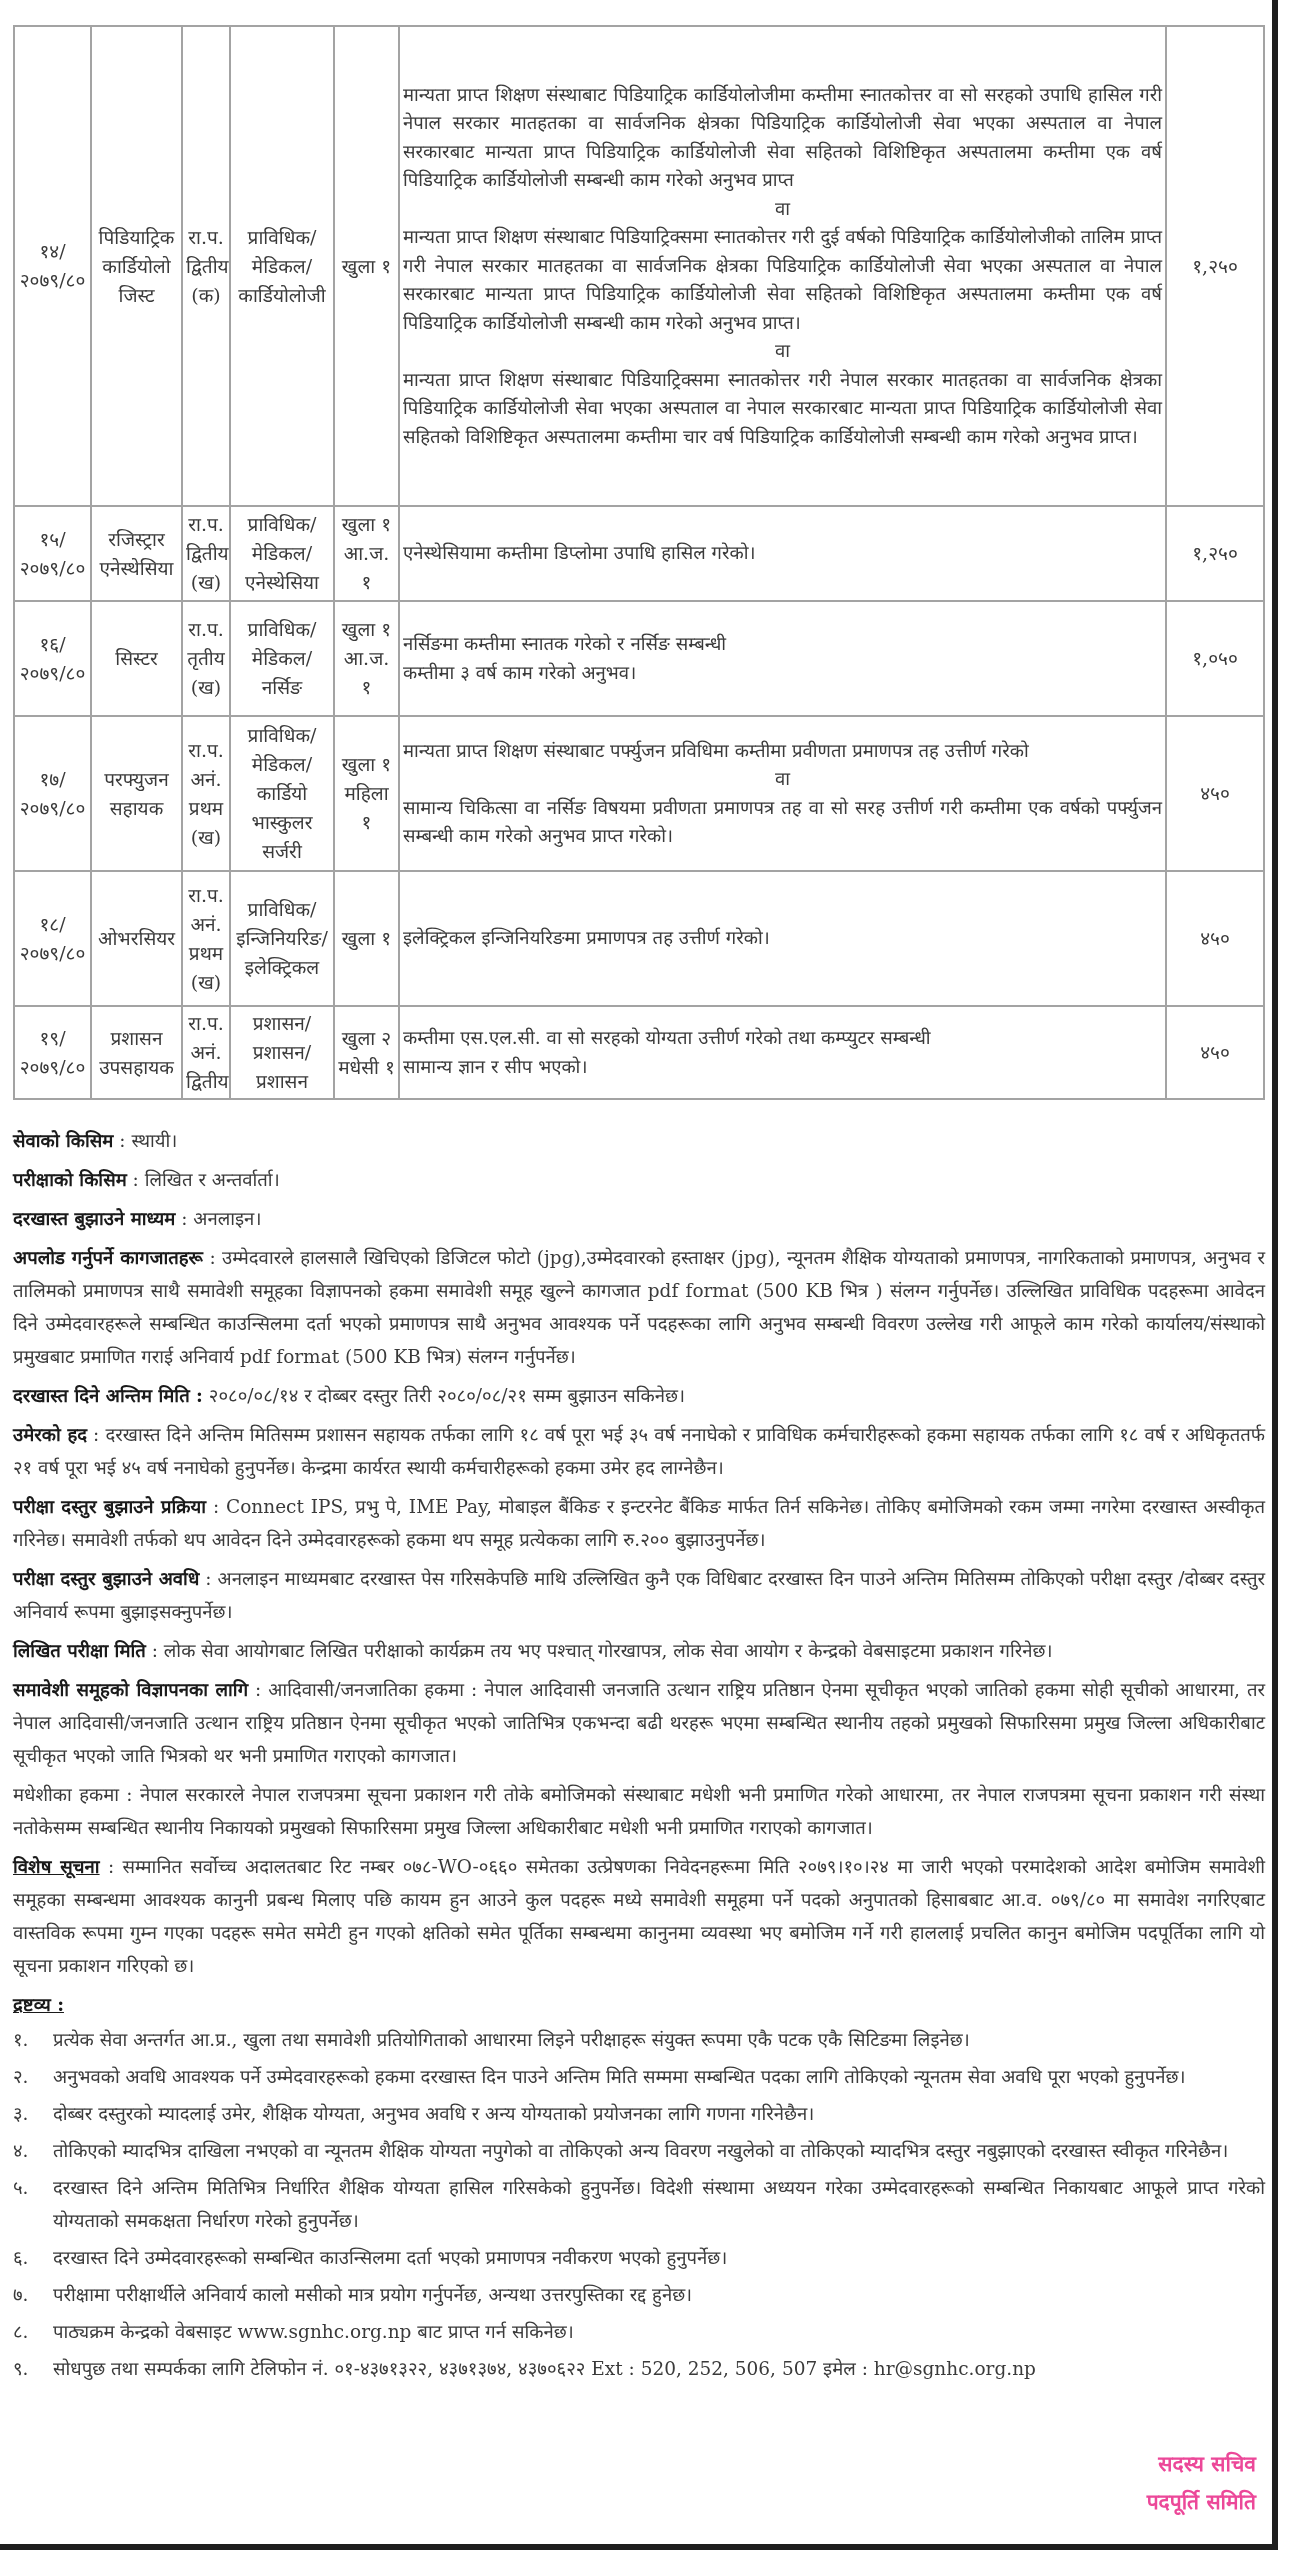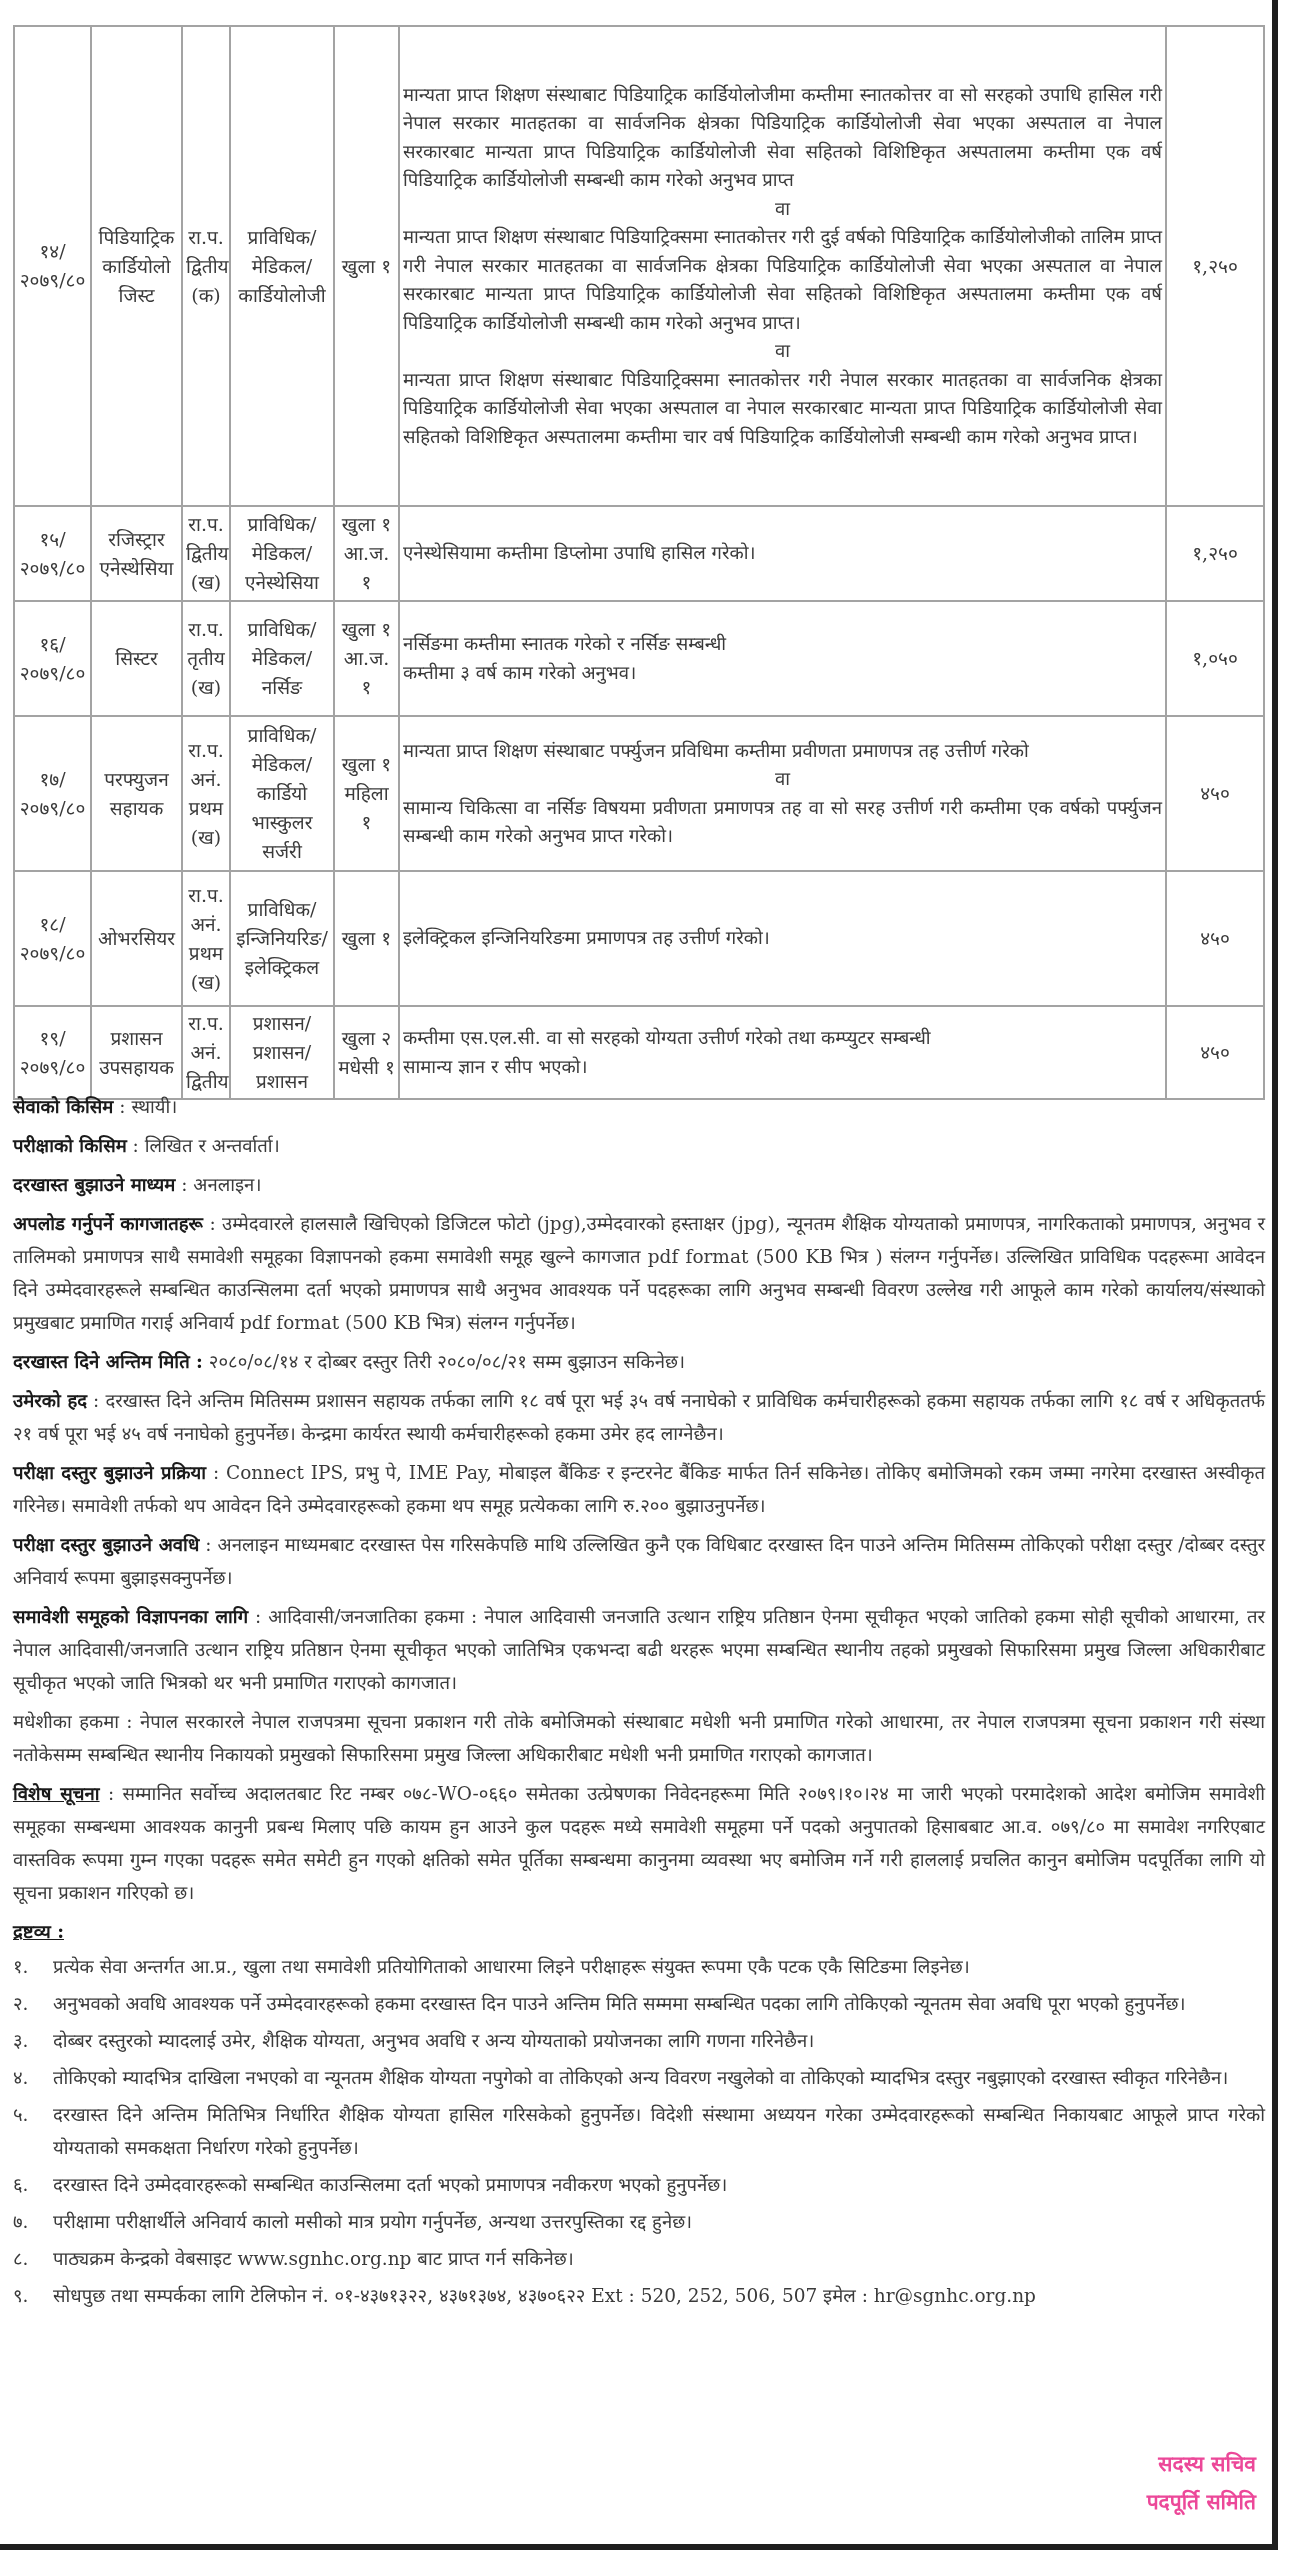--- a/index.html
+++ b/index.html
@@ -214,29 +214,30 @@
         </td>
         <td class="req">
           <span class="l">कम्तीमा एस.एल.सी. वा सो सरहको योग्यता उत्तीर्ण गरेको तथा कम्प्युटर सम्बन्धी</span>
           <span class="l">सामान्य ज्ञान र सीप भएको।</span>
         </td>
         <td class="fee">४५०</td>
       </tr>
     </tbody>
 </table>
 
-<div class="info" id="info-block" style="top: 1090px;">
+<div class="info" id="info-block" style="top: 1124px;">
   <p><b>सेवाको किसिम</b><span> : स्थायी।</span></p>
   <p><b>परीक्षाको किसिम</b><span> : लिखित र अन्तर्वार्ता।</span></p>
   <p><b>दरखास्त बुझाउने माध्यम</b><span> : अनलाइन।</span></p>
   <p><b>अपलोड गर्नुपर्ने कागजातहरू</b><span> : उम्मेदवारले हालसालै खिचिएको डिजिटल फोटो (jpg),उम्मेदवारको हस्ताक्षर (jpg), न्यूनतम शैक्षिक योग्यताको प्रमाणपत्र, नागरिकताको प्रमाणपत्र, अनुभव र तालिमको प्रमाणपत्र साथै समावेशी समूहका विज्ञापनको हकमा समावेशी समूह खुल्ने कागजात pdf format (500 KB भित्र ) संलग्न गर्नुपर्नेछ। उल्लिखित प्राविधिक पदहरूमा आवेदन दिने उम्मेदवारहरूले सम्बन्धित काउन्सिलमा दर्ता भएको प्रमाणपत्र साथै अनुभव आवश्यक पर्ने पदहरूका लागि अनुभव सम्बन्धी विवरण उल्लेख गरी आफूले काम गरेको कार्यालय/संस्थाको प्रमुखबाट प्रमाणित गराई अनिवार्य pdf format (500 KB भित्र) संलग्न गर्नुपर्नेछ।</span></p>
   <p><b>दरखास्त दिने अन्तिम मिति :</b><span> २०८०/०८/१४ र दोब्बर दस्तुर तिरी २०८०/०८/२१ सम्म बुझाउन सकिनेछ।</span></p>
   <p><b>उमेरको हद</b><span> : दरखास्त दिने अन्तिम मितिसम्म प्रशासन सहायक तर्फका लागि १८ वर्ष पूरा भई ३५ वर्ष ननाघेको र प्राविधिक कर्मचारीहरूको हकमा सहायक तर्फका लागि १८ वर्ष र अधिकृततर्फ २१ वर्ष पूरा भई ४५ वर्ष ननाघेको हुनुपर्नेछ। केन्द्रमा कार्यरत स्थायी कर्मचारीहरूको हकमा उमेर हद लाग्नेछैन।</span></p>
   <p><b>परीक्षा दस्तुर बुझाउने प्रक्रिया</b><span> : Connect IPS, प्रभु पे, IME Pay, मोबाइल बैंकिङ र इन्टरनेट बैंकिङ मार्फत तिर्न सकिनेछ। तोकिए बमोजिमको रकम जम्मा नगरेमा दरखास्त अस्वीकृत गरिनेछ। समावेशी तर्फको थप आवेदन दिने उम्मेदवारहरूको हकमा थप समूह प्रत्येकका लागि रु.२०० बुझाउनुपर्नेछ।</span></p>
   <p><b>परीक्षा दस्तुर बुझाउने अवधि</b><span> : अनलाइन माध्यमबाट दरखास्त पेस गरिसकेपछि माथि उल्लिखित कुनै एक विधिबाट दरखास्त दिन पाउने अन्तिम मितिसम्म तोकिएको परीक्षा दस्तुर /दोब्बर दस्तुर अनिवार्य रूपमा बुझाइसक्नुपर्नेछ।</span></p>
+  <p><b>लिखित परीक्षा मिति</b><span> : लोक सेवा आयोगबाट लिखित परीक्षाको कार्यक्रम तय भए पश्चात् गोरखापत्र, लोक सेवा आयोग र केन्द्रको वेबसाइटमा प्रकाशन गरिनेछ।</span></p>
   <p><b>समावेशी समूहको विज्ञापनका लागि</b><span> : आदिवासी/जनजातिका हकमा : नेपाल आदिवासी जनजाति उत्थान राष्ट्रिय प्रतिष्ठान ऐनमा सूचीकृत भएको जातिको हकमा सोही सूचीको आधारमा, तर नेपाल आदिवासी/जनजाति उत्थान राष्ट्रिय प्रतिष्ठान ऐनमा सूचीकृत भएको जातिभित्र एकभन्दा बढी थरहरू भएमा सम्बन्धित स्थानीय तहको प्रमुखको सिफारिसमा प्रमुख जिल्ला अधिकारीबाट सूचीकृत भएको जाति भित्रको थर भनी प्रमाणित गराएको कागजात।</span></p>
   <p>मधेशीका हकमा : नेपाल सरकारले नेपाल राजपत्रमा सूचना प्रकाशन गरी तोके बमोजिमको संस्थाबाट मधेशी भनी प्रमाणित गरेको आधारमा, तर नेपाल राजपत्रमा सूचना प्रकाशन गरी संस्था नतोकेसम्म सम्बन्धित स्थानीय निकायको प्रमुखको सिफारिसमा प्रमुख जिल्ला अधिकारीबाट मधेशी भनी प्रमाणित गराएको कागजात।</p>
   <p><b><u>विशेष सूचना</u></b><span> : सम्मानित सर्वोच्च अदालतबाट रिट नम्बर ०७८-WO-०६६० समेतका उत्प्रेषणका निवेदनहरूमा मिति २०७९।१०।२४ मा जारी भएको परमादेशको आदेश बमोजिम समावेशी समूहका सम्बन्धमा आवश्यक कानुनी प्रबन्ध मिलाए पछि कायम हुन आउने कुल पदहरू मध्ये समावेशी समूहमा पर्ने पदको अनुपातको हिसाबबाट आ.व. ०७९/८० मा समावेश नगरिएबाट वास्तविक रूपमा गुम्न गएका पदहरू समेत समेटी हुन गएको क्षतिको समेत पूर्तिका सम्बन्धमा कानुनमा व्यवस्था भए बमोजिम गर्ने गरी हाललाई प्रचलित कानुन बमोजिम पदपूर्तिका लागि यो सूचना प्रकाशन गरिएको छ।</span></p>
   <p style="margin-bottom:2px;"><b><u>द्रष्टव्य :</u></b></p>
   <ul class="notes" id="notes-list">
       <li>
         <span class="num">१.</span>
         <span class="txt">प्रत्येक सेवा अन्तर्गत आ.प्र., खुला तथा समावेशी प्रतियोगिताको आधारमा लिइने परीक्षाहरू संयुक्त रूपमा एकै पटक एकै सिटिङमा लिइनेछ।</span>
       </li>
       <li>

